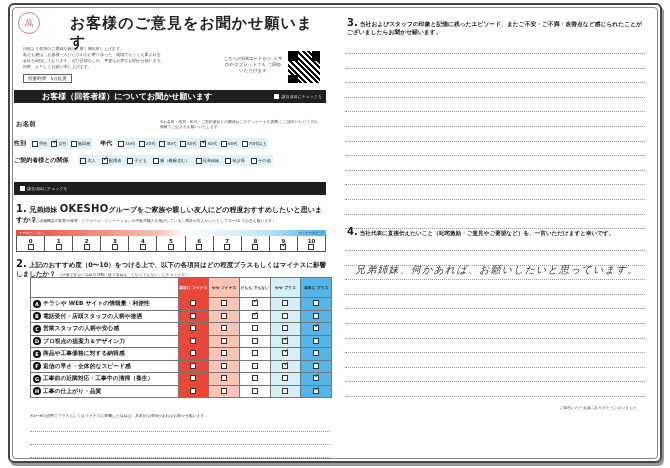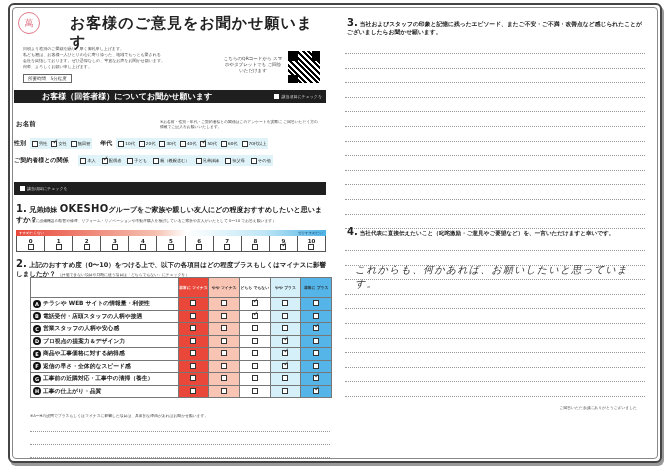--- a/index.html
+++ b/index.html
@@ -382,16 +382,16 @@
       <div class="dots" style="left: 0px; width: 300px; top: 271.2px;"></div>
       <div class="dots" style="left: 0px; width: 300px; top: 285.8px;"></div>
       <div class="dots" style="left: 0px; width: 300px; top: 300.4px;"></div>
       <div class="dots" style="left: 0px; width: 300px; top: 315px;"></div>
       <div class="dots" style="left: 0px; width: 300px; top: 329.6px;"></div>
       <div class="dots" style="left: 0px; width: 300px; top: 344.2px;"></div>
       <div class="dots" style="left: 0px; width: 300px; top: 358.8px;"></div>
       <div class="dots" style="left: 0px; width: 300px; top: 373.4px;"></div>
       <div class="dots" style="left: 0px; width: 300px; top: 388px;"></div>
     </div>
-  <div class="hand" style="top:255px;">これからも、何かあれば、お願いしたいと思っています。</div>
+  <div class="hand" style="top:255px;">兄弟姉妹、何かあれば、お願いしたいと思っています。</div>
 
   <div class="thanks">ご回答いただき誠にありがとうございました</div>
 </div>
 
 </body></html>

